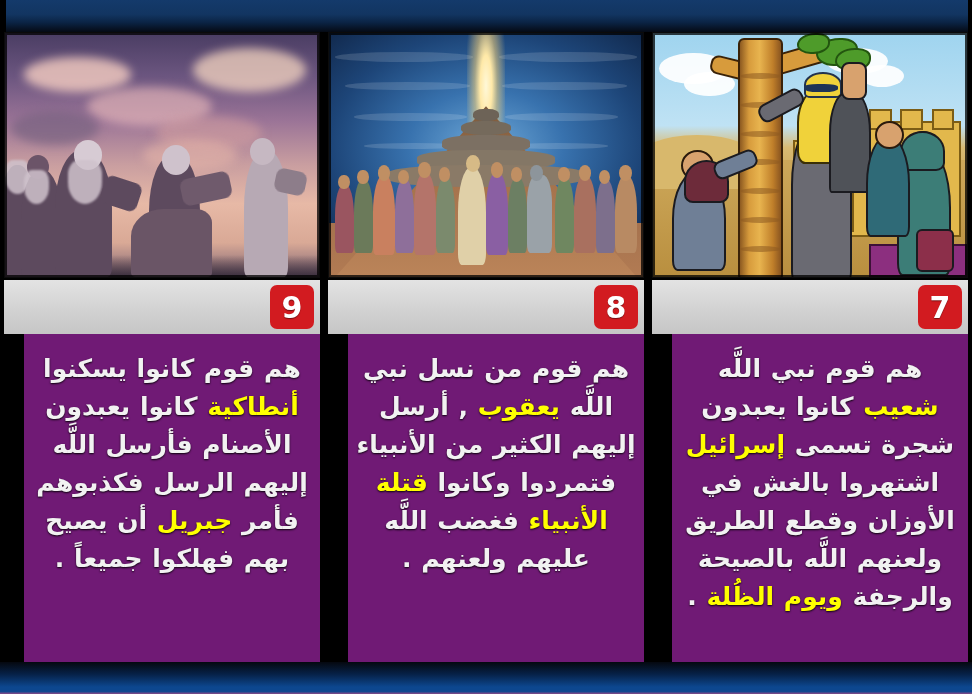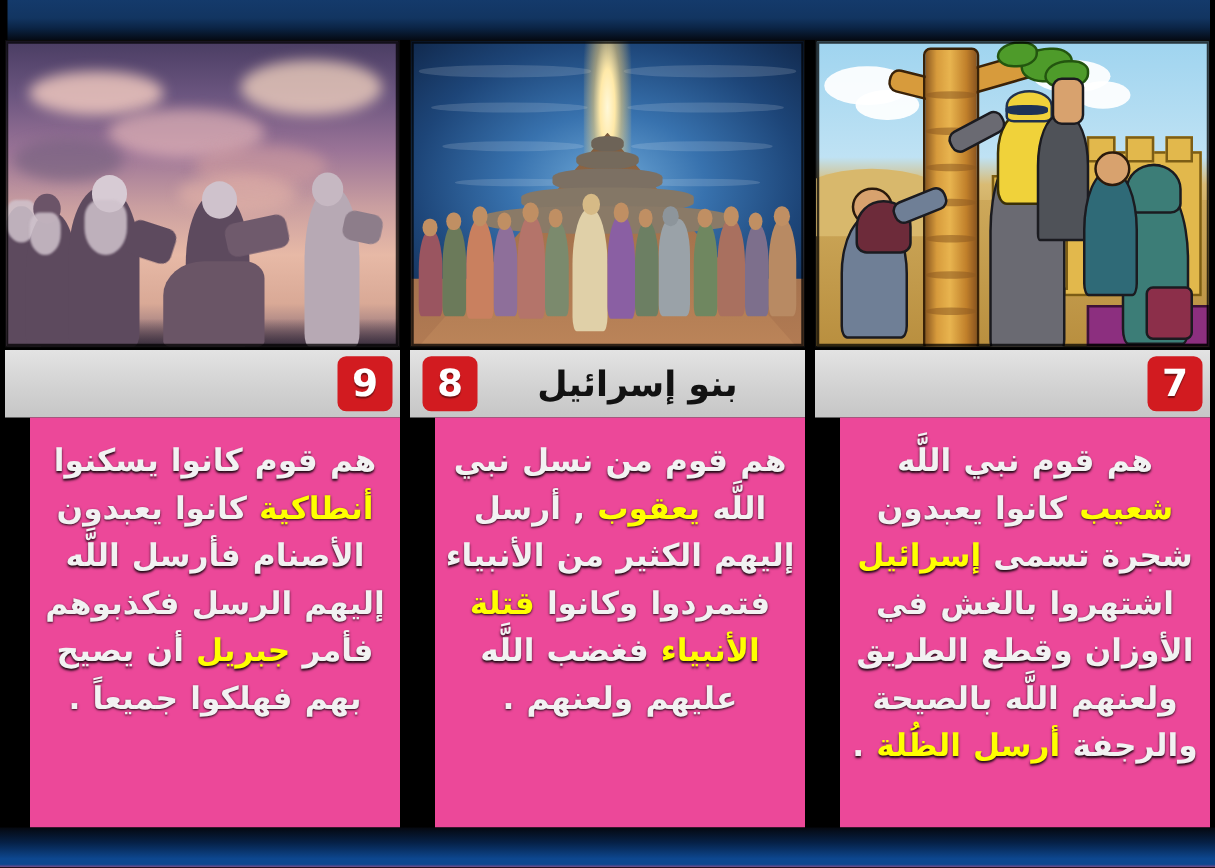--- a/index.html
+++ b/index.html
@@ -137,21 +137,21 @@
     font-family:"DejaVu Sans","Liberation Sans",sans-serif;
     white-space:nowrap;
     overflow:hidden;
     padding:0 6px;
     direction:rtl;
   }
 
   
   .body-text{
     flex:1 1 auto;
-    background:#ec4899;
+    background:#701a75;
     color:#f2f2f2;
     direction:rtl;
     text-align:center;
     font-size:25px;
     font-weight:bold;
     line-height:1.52;
     padding:16px 8px 10px 8px;
     box-sizing:border-box;
     font-family:"DejaVu Sans","Liberation Sans",sans-serif;
     text-shadow:0 1px 2px rgba(0,0,0,.9);
@@ -225,21 +225,21 @@
         <div class="st-head" style="right:20%;top:36%;width:8%;height:10%;"></div>
         <div class="st-person" style="right:4%;bottom:2%;width:11%;height:16%;background:#8c2f4a;border-radius:6px;"></div>
       </div>
       <div class="frame-edge"></div>
     </div>
 
     <div class="header">
       <div class="badge">7</div>
     </div>
 
-    <div class="body-text"><span>هم قوم نبي اللَّه </span><span class="hl">شعيب</span><span> كانوا يعبدون شجرة تسمى </span><span class="hl">إسرائيل</span><span> اشتهروا بالغش في الأوزان وقطع الطريق ولعنهم اللَّه بالصيحة والرجفة </span><span class="hl">أرسل الظُلة</span><span> .</span></div>
+    <div class="body-text"><span>هم قوم نبي اللَّه </span><span class="hl">شعيب</span><span> كانوا يعبدون شجرة تسمى </span><span class="hl">إسرائيل</span><span> اشتهروا بالغش في الأوزان وقطع الطريق ولعنهم اللَّه بالصيحة والرجفة </span><span class="hl">ويوم الظُلة</span><span> .</span></div>
   </div>
 
   <div class="panel">
     <div class="illustration">
       <div class="scene-sea">
         <div class="sea-wallL">
           <div class="sea-streak" style="left:4%;top:10%;width:88%;height:5%;"></div>
           <div class="sea-streak" style="left:10%;top:26%;width:80%;height:4%;"></div>
           <div class="sea-streak" style="left:16%;top:42%;width:72%;height:4%;"></div>
           <div class="sea-streak" style="left:22%;top:58%;width:64%;height:3%;"></div>
@@ -285,21 +285,20 @@
         <div class="fig-head" style="left:79.5%;top:54%;width:4%;height:6.5%;"></div>
         <div class="figure" style="left:85%;top:60%;width:6%;height:30%;background:#7d6f8c;"></div>
         <div class="fig-head" style="left:86%;top:56%;width:3.6%;height:6%;"></div>
         <div class="figure" style="left:91%;top:58%;width:7%;height:32%;background:#b88a63;"></div>
         <div class="fig-head" style="left:92.5%;top:54%;width:4%;height:6.5%;"></div>
       </div>
       <div class="frame-edge"></div>
     </div>
 
     <div class="header">
-      <div class="header-title">بنو إسرائيل</div>
       <div class="badge">8</div>
     </div>
 
     <div class="body-text"><span>هم قوم من نسل نبي اللَّه </span><span class="hl">يعقوب</span><span> , أرسل إليهم الكثير من الأنبياء فتمردوا وكانوا </span><span class="hl">قتلة الأنبياء</span><span> فغضب اللَّه عليهم ولعنهم .</span></div>
   </div>
 
   <div class="panel">
     <div class="illustration">
       <div class="scene-sunset">
         <div class="ss-cloud" style="left:6%;top:10%;width:34%;height:14%;background:rgba(255,214,198,.75);"></div>

